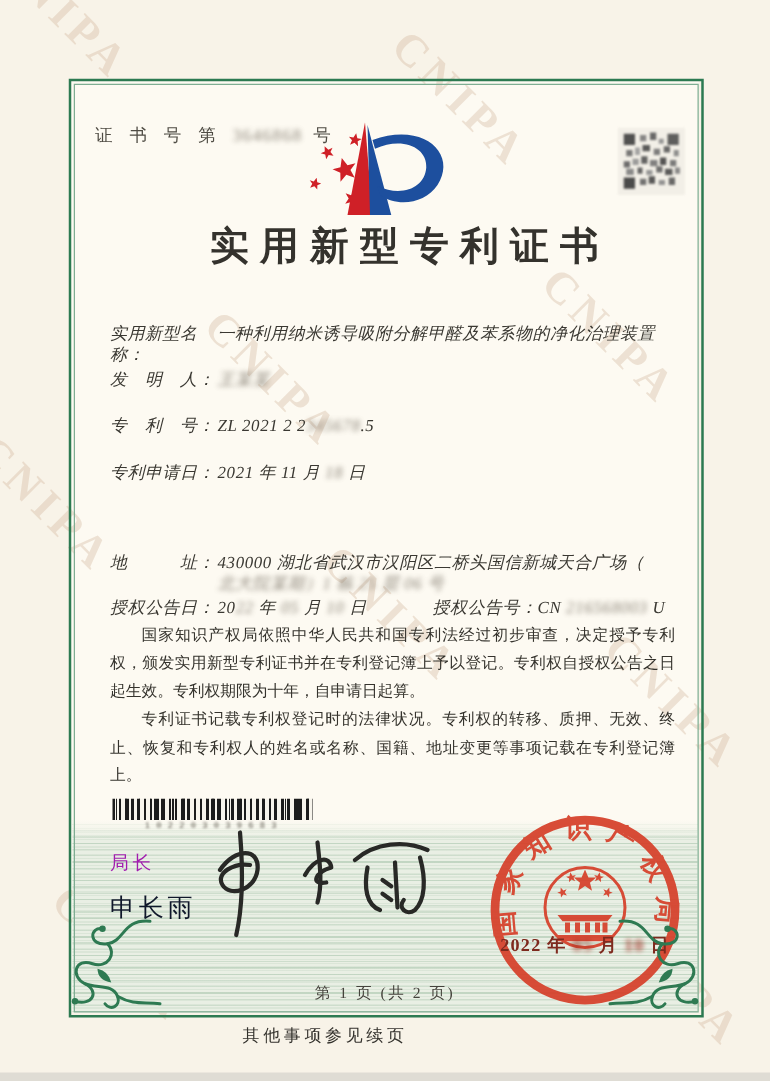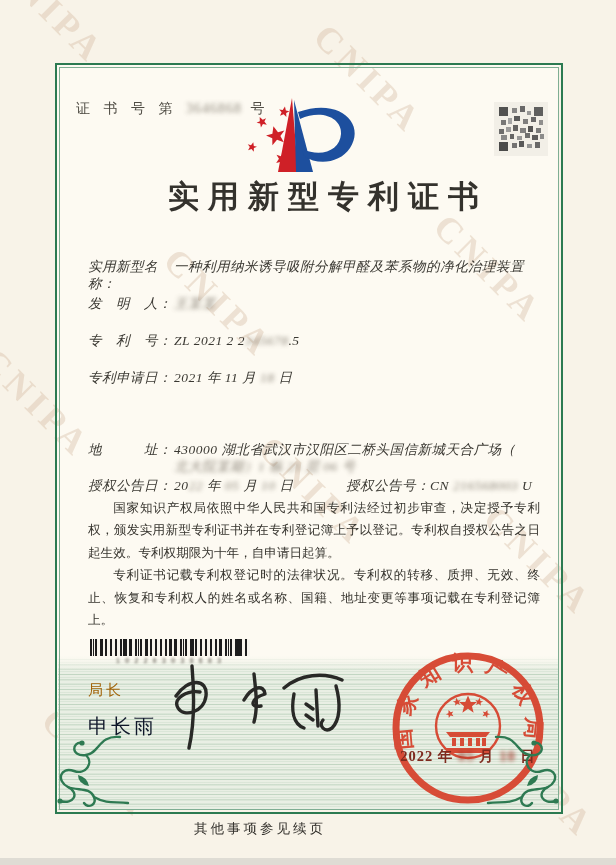--- a/index.html
+++ b/index.html
@@ -46,21 +46,21 @@
   .paras p{margin:0;text-indent:2em;}
   
   .barcode{left:90px;top:639px;width:160px;height:17px;background-color:#f7f4ec;
     background-image:
       repeating-linear-gradient(90deg,#1c1c1c 0 2px,rgba(0,0,0,0) 2px 5px),
       repeating-linear-gradient(90deg,rgba(0,0,0,0) 0 3px,#1c1c1c 3px 4px,rgba(0,0,0,0) 4px 9px),
       repeating-linear-gradient(90deg,rgba(0,0,0,0) 0 10px,#1c1c1c 10px 12px,rgba(0,0,0,0) 12px 23px);}
   .barcode-num{left:96px;top:657px;width:150px;text-align:center;font-size:7px;letter-spacing:5px;
       color:#5c574d;filter:blur(1px);font-family:"Liberation Mono","DejaVu Sans Mono",monospace;}
   
-  .sig-title{left:88px;top:681px;font-size:15px;letter-spacing:3px;color:#a16207;}
+  .sig-title{left:88px;top:681px;font-size:15px;letter-spacing:3px;color:#a21caf;}
   .sig-name{left:88px;top:713px;font-size:20px;letter-spacing:3px;color:#0f172a;}
   .sig-svg{left:148px;top:652px;}
   
   .seal{left:382px;top:642px;}
   .seal-date{left:384px;top:747px;width:168px;text-align:center;font-size:14.5px;
       letter-spacing:1px;color:#7e2a1e;font-weight:bold;}
   
   .pageinfo{left:55px;top:786px;width:506px;text-align:center;font-size:12.5px;
       letter-spacing:2px;color:#45433c;}
   .note{left:0;top:820px;width:520px;text-align:center;font-size:13.5px;letter-spacing:3px;color:#33312c;}
@@ -223,20 +223,21 @@
             <rect x="64" y="106" width="44" height="5"></rect>
           </g>
         </g>
       </g>
     </svg>
 
     <div class="abs seal-date">
       <span>2022 年 </span><span class="redacted red">05</span><span> 月 </span><span class="redacted red">10</span><span> 日</span>
     </div>
 
+    <div class="abs pageinfo">第 1 页 (共 2 页)</div>
 
     <div class="abs note">其他事项参见续页</div>
   </div>
 
   <svg class="ornament" style="left:50px;top:733px" width="80" height="80" viewBox="0 0 80 80">
     <g fill="none" stroke="#2e7a52" stroke-width="2.4" stroke-linecap="round">
       <path d="M70,4 C48,2 50,20 36,22 C20,24 22,8 32,10"></path>
       <path d="M36,22 C44,30 36,42 24,38 C10,33 6,48 18,54 C30,60 24,72 10,68"></path>
       <path d="M18,54 C28,58 40,54 44,64 C47,72 38,76 34,70"></path>
       <path d="M44,64 C58,72 66,68 78,70"></path>

